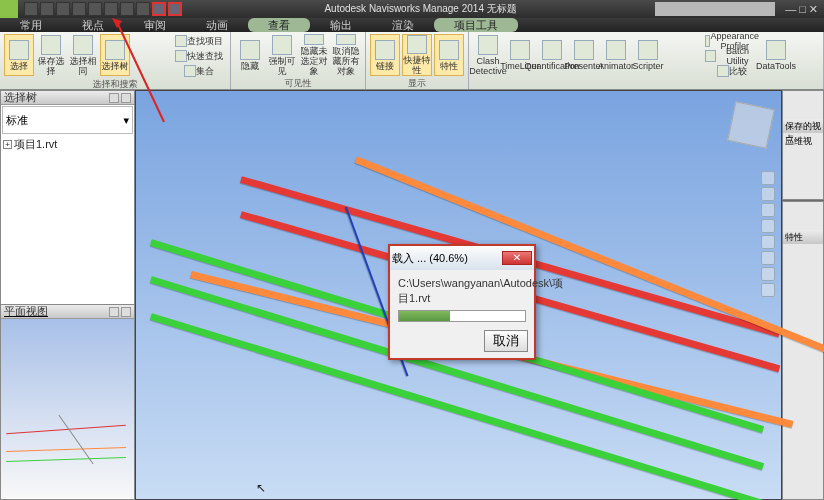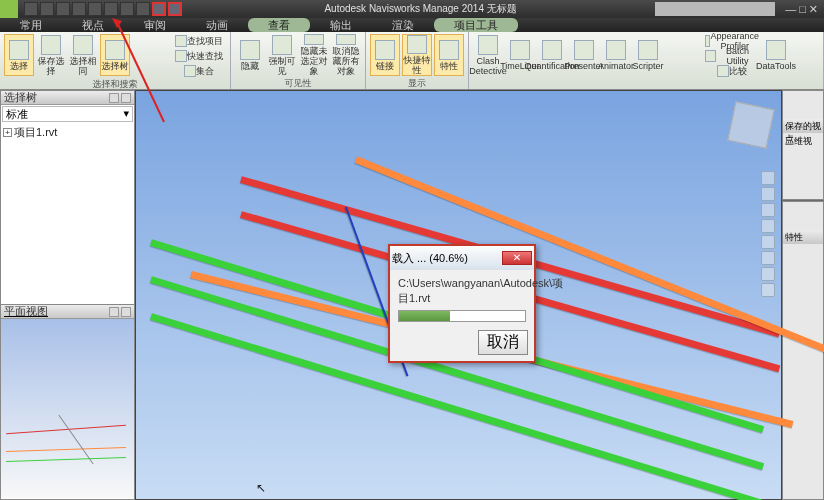--- a/index.html
+++ b/index.html
@@ -24,40 +24,40 @@
 .rbtn.small .ico{width:12px;height:12px;}
 .rbtn .lbl{font-size:9px;color:#333;text-align:center;line-height:10px;}
 .rbtn.hl{background:#fde9a8;border:1px solid #e0b050;}
 .rgroup .gname{font-size:9px;color:#555;text-align:center;height:10px;}
 .smallcol{display:flex;flex-direction:column;gap:1px;}
 .workspace{position:absolute;top:90px;left:0;right:0;bottom:0;display:flex;}
 .leftpanel{width:135px;background:#fff;display:flex;flex-direction:column;border:1px solid #888;}
 .panelhdr{height:14px;background:linear-gradient(#ececec,#c8c8c8);border-bottom:1px solid #999;display:flex;align-items:center;padding:0 3px;font-size:10px;color:#333;justify-content:space-between;}
 .panelhdr .ctr{display:flex;gap:2px;}
 .panelhdr .ctr span{width:10px;height:10px;background:#ddd;border:1px solid #999;}
-.treecombo{height:16px;border:1px solid #bbb;margin:1px;display:flex;padding:0 3px;font-size:10px;justify-content:space-between;}
+.treecombo{height:28px;border:1px solid #bbb;margin:1px;display:flex;align-items:center;padding:0 3px;font-size:10px;justify-content:space-between;}
 .treebody{flex:1;background:#fff;padding:2px;font-size:10px;color:#222;overflow:hidden;}
 .treeitem{display:flex;align-items:center;gap:2px;}
 .treeitem .exp{width:9px;height:9px;border:1px solid #888;display:inline-flex;align-items:center;justify-content:center;font-size:8px;}
 .planview{height:195px;border-top:1px solid #888;text-decoration:underline;}
 .planview .canvas{height:179px;background:linear-gradient(#a8c0e8,#f8f8f8);position:relative;}
 .planview .canvas .ln{position:absolute;height:1px;width:120px;left:5px;}
 .viewport{flex:1;background:linear-gradient(#7aa4e0 0%,#c8dcf4 100%);position:relative;border:1px solid #444;}
 .pipe{position:absolute;height:6px;transform-origin:left center;}
 .rightpanel{width:42px;display:flex;flex-direction:column;gap:1px;}
 .rightpanel .stub{background:#e8e8e8;border:1px solid #888;}
 .rightpanel .hdr{height:14px;font-size:9px;padding:1px 2px;background:linear-gradient(#ececec,#c8c8c8);margin-top:28px;}
 .dialog{position:absolute;width:148px;left:388px;top:244px;background:#f0f0f0;border:2px solid #c0392b;box-shadow:2px 2px 6px rgba(0,0,0,.4);}
 .dialog .dtitle{height:18px;background:linear-gradient(#fdfdfd,#d8e2ec);display:flex;align-items:center;justify-content:space-between;padding:12px 2px;font-size:10px;}
 .dialog .dtitle .dclose{width:30px;height:14px;background:linear-gradient(#e77,#c33);border:1px solid #a22;color:#fff;text-align:center;font-size:10px;line-height:12px;}
 .dialog .dbody{padding:6px 8px;font-size:9px;color:#333;}
 .dialog .progress{height:12px;border:1px solid #999;background:#fff;margin-top:4px;position:relative;}
 .dialog .progress .bar{position:absolute;left:0;top:0;bottom:0;width:40.6%;background:linear-gradient(#7fb960,#5a9840);}
 .dialog .dbtns{text-align:right;padding:2px 6px 6px;}
-.dialog .dbtns button{font-size:16px;padding:1px 8px;background:linear-gradient(#fefefe,#ddd);border:1px solid #888;}
+.dialog .dbtns button{font-size:13px;padding:1px 8px;background:linear-gradient(#fefefe,#ddd);border:1px solid #888;}
 .arrow{position:absolute;left:112px;top:18px;width:60px;height:110px;pointer-events:none;}
 .navtools{position:absolute;right:6px;top:80px;width:14px;display:flex;flex-direction:column;gap:2px;}
 .navtools span{width:14px;height:14px;background:rgba(220,228,236,.65);border:1px solid #9ab;border-radius:2px;}
 .viewcube{position:absolute;right:10px;top:14px;width:40px;height:40px;background:rgba(230,230,230,.55);border:1px solid #aaa;transform:rotate(12deg);}
 .cursor{position:absolute;left:120px;bottom:4px;font-size:12px;color:#222;}
 </style>
 </head>
 <body>
 
 <div class="titlebar">

